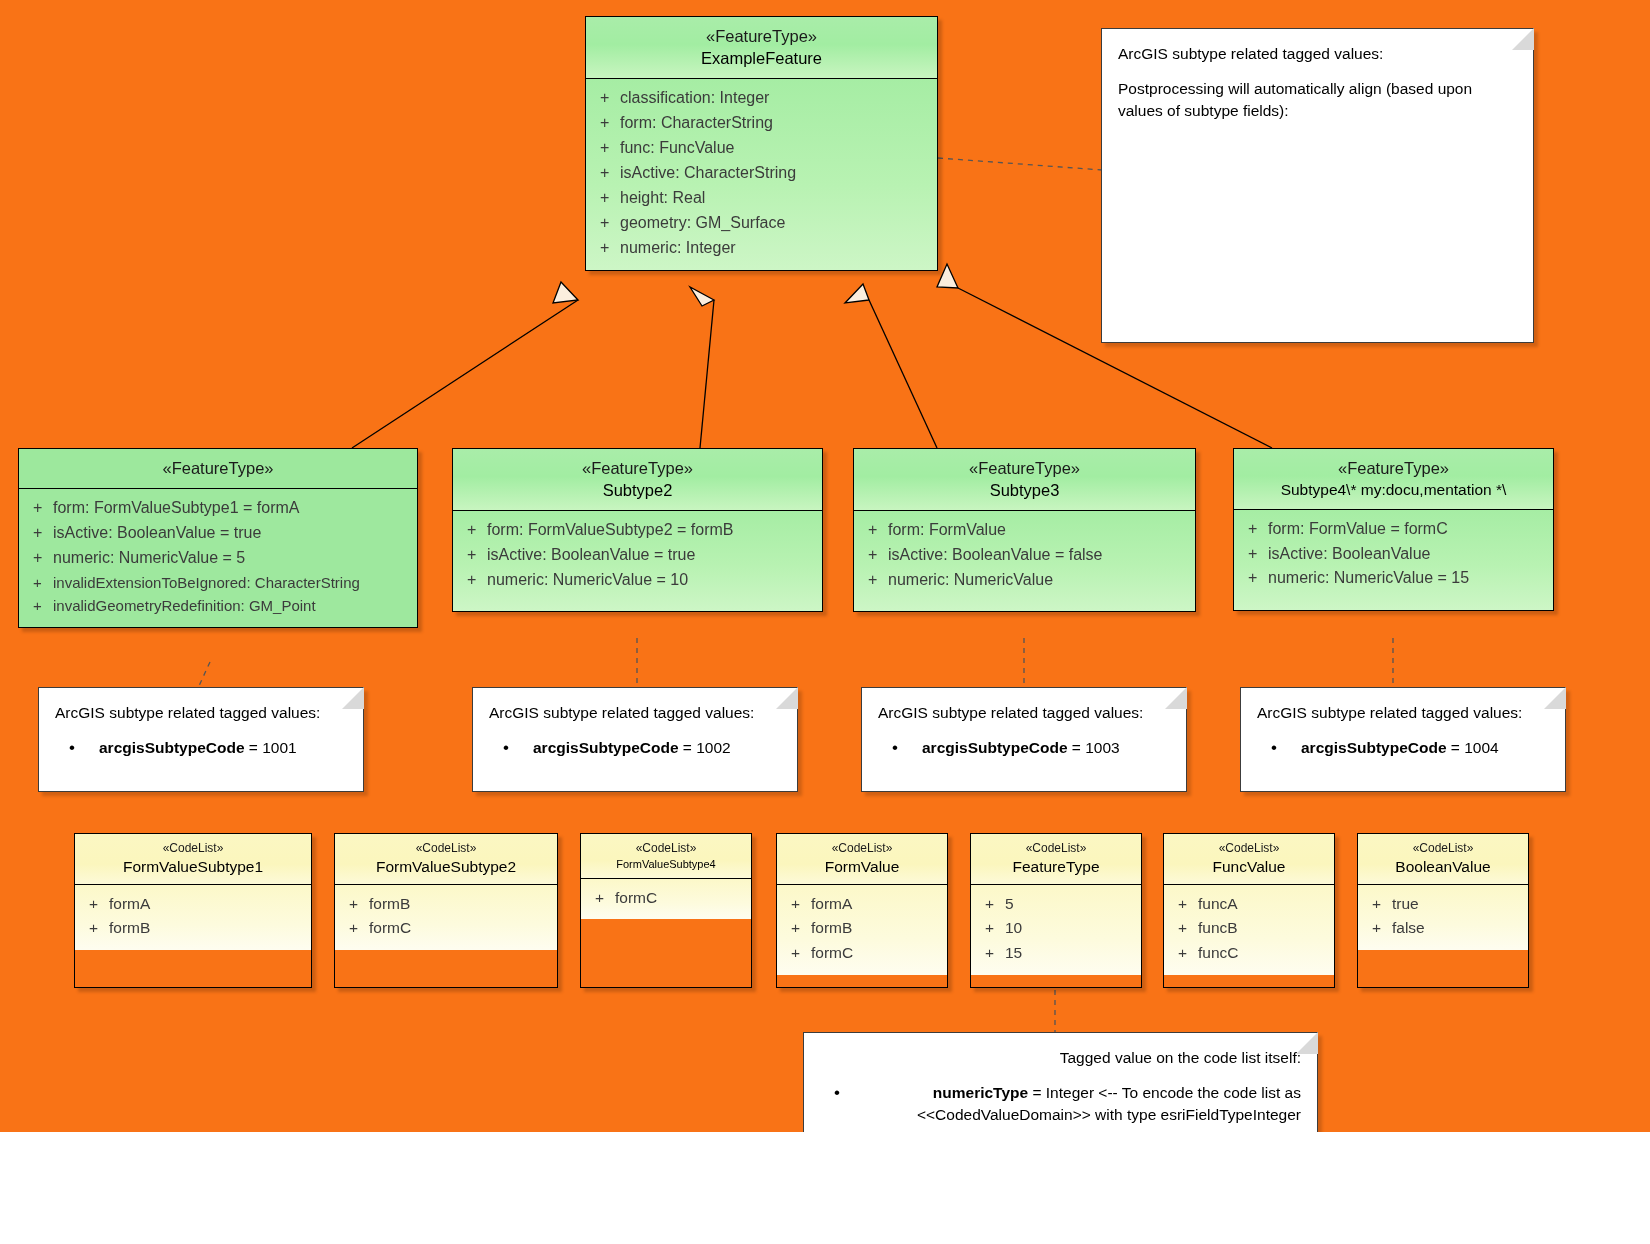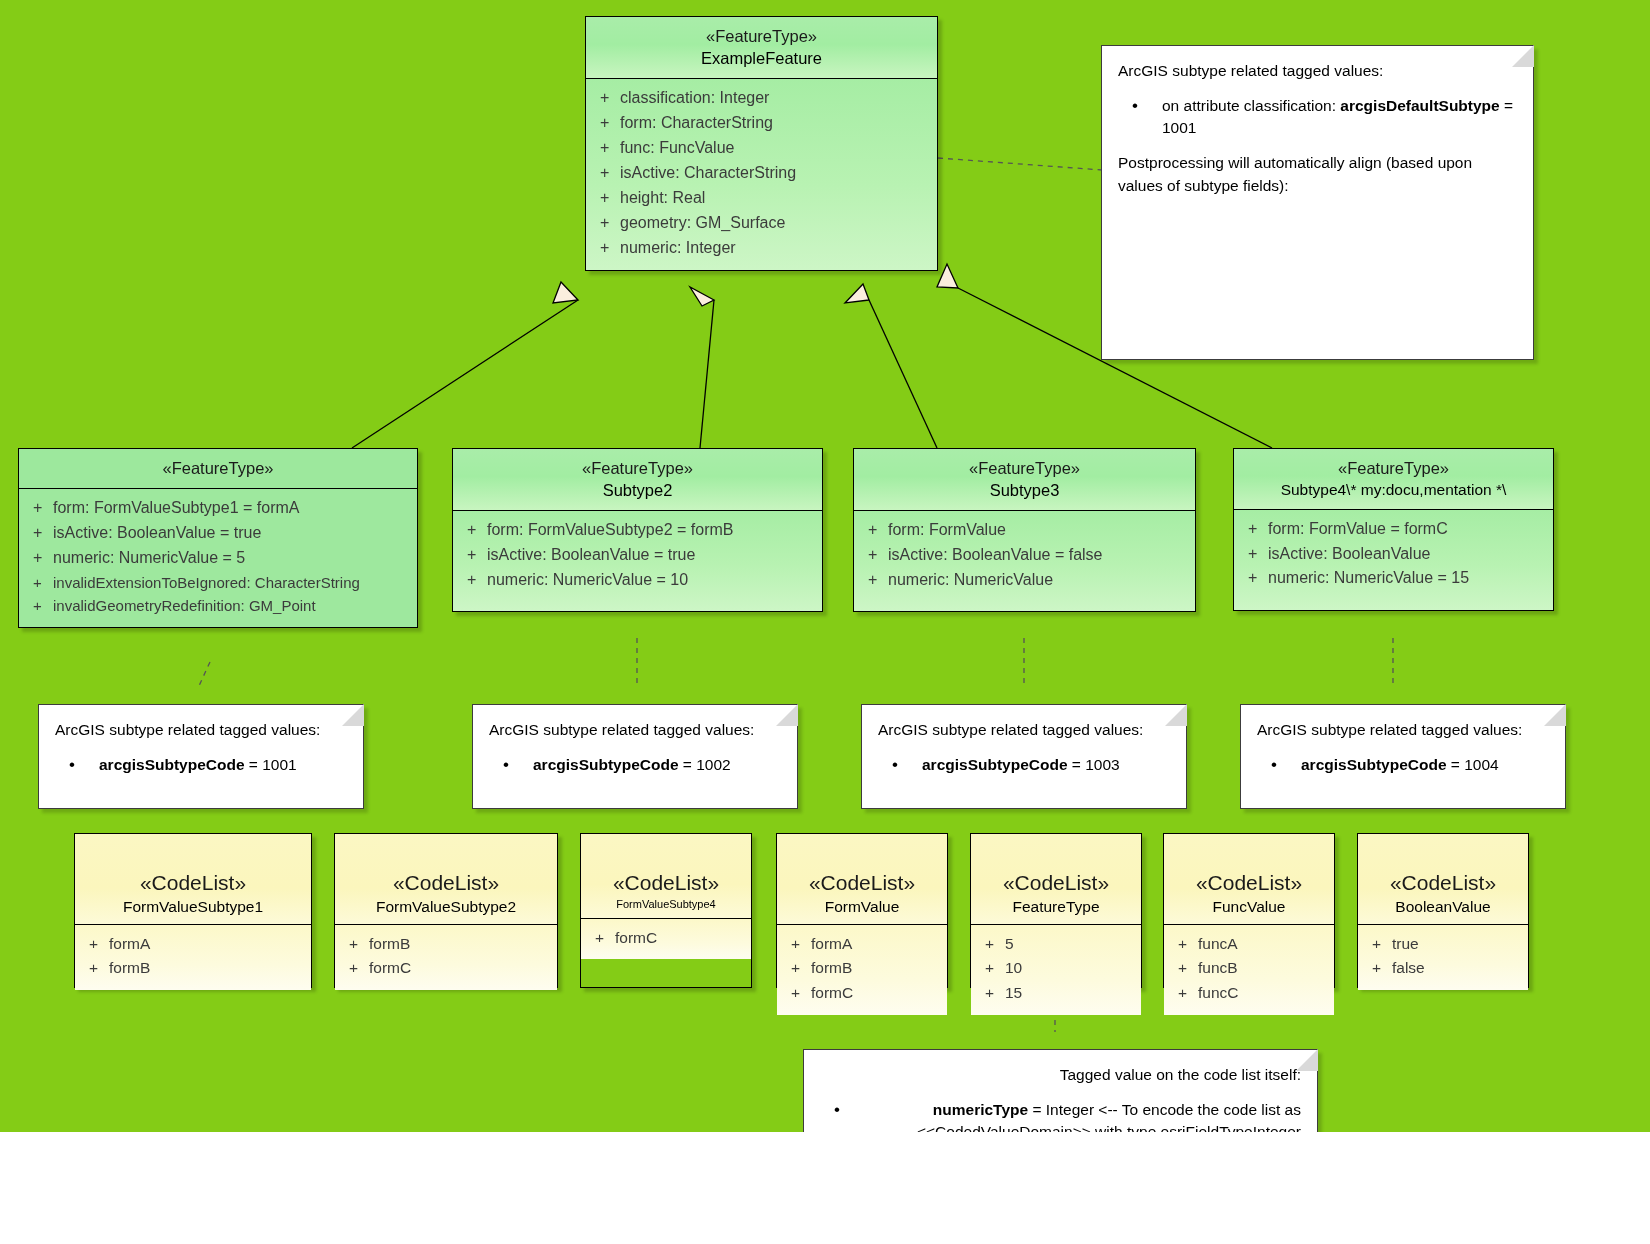--- a/index.html
+++ b/index.html
@@ -9,21 +9,21 @@
   }
   body {
     font-family: "Liberation Sans", sans-serif;
     color: #000000;
   }
   #canvas {
     position: relative;
     width: 1650px;
     height: 1132px;
     overflow: hidden;
-    background: #84cc16;
+    background: #f97316;
   }
   svg.edges {
     position: absolute;
     left: 0;
     top: 0;
     width: 1650px;
     height: 1244px;
     pointer-events: none;
   }
 
@@ -82,36 +82,35 @@
   .ftype.flat .body { background: #9ee89e; }
 
   
   .clist .hdr {
     background: linear-gradient(to bottom, #fbf7c3 0%, #fbf6bd 60%, #fdfad8 100%);
     padding: 7px 4px 6px 4px;
   }
   .clist .body {
     background: linear-gradient(to bottom, #fcf8c9 0%, #fdfbdd 60%, #fefdf0 100%);
   }
-  .clist .stereo { font-size: 21px; margin-top: 28px; }
+  .clist .stereo { font-size: 12px; }
   .clist .cname { font-size: 15.5px; }
   .clist .attr { font-size: 15.5px; line-height: 1.6; }
 
   
   .note {
     position: absolute;
     box-sizing: border-box;
     background: #ffffff;
     border: 1px solid #3c3c3c;
     box-shadow: 4px 4px 3px rgba(0,0,0,0.16);
     font-size: 15.5px;
     line-height: 1.46;
     color: #000000;
     padding: 14px 16px 10px 16px;
-    margin-top: 17px;
   }
   .note .fold {
     position: absolute;
     top: -1px;
     right: -1px;
     width: 0;
     height: 0;
     border-left: 22px solid transparent;
     border-bottom: 22px solid #d9d9d9;
   }
@@ -197,23 +196,20 @@
       <div class="attr">
           <span class="vis">+</span>
           <span class="txt">numeric: Integer</span>
         </div>
     </div>
   </div>
 
   <div class="note" style="left:1101px; top:28px; width:433px; height:315px;">
     <span class="fold"></span>
     <p>ArcGIS subtype related tagged values:</p>
-    <ul>
-      <li><span>on attribute classification: </span><b>arcgisDefaultSubtype</b><span> = 1001</span></li>
-    </ul>
     <p>Postprocessing will automatically align (based upon values of subtype fields):</p>
   </div>
 
   <div class="uml ftype flat" style="left:18px; top:448px; width:400px;">
     <div class="hdr">
       <div class="stereo">«FeatureType»</div>
     </div>
     <div class="body">
       <div class="attr">
           <span class="vis">+</span>

